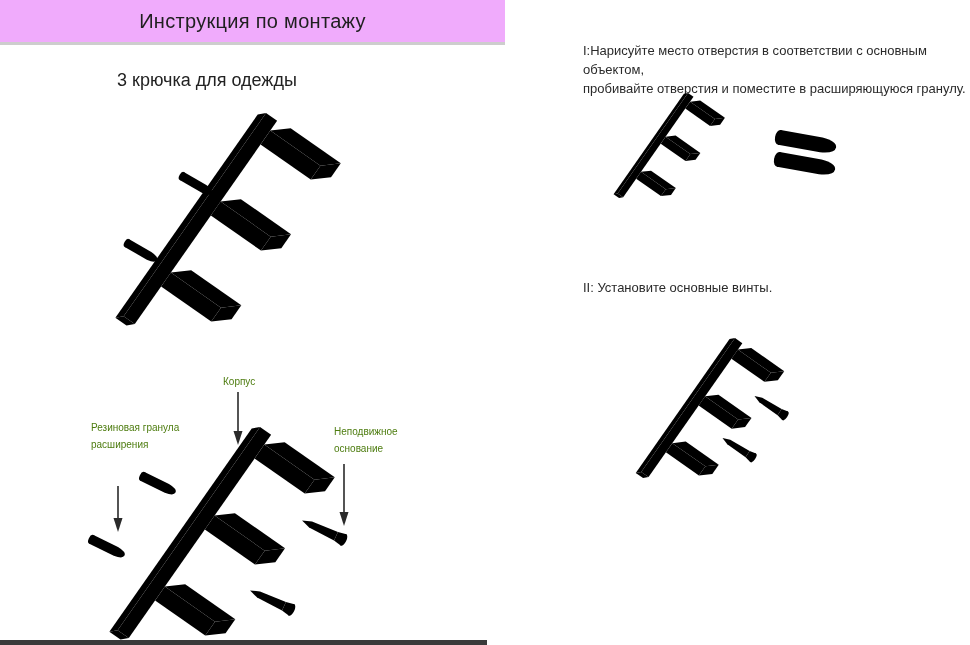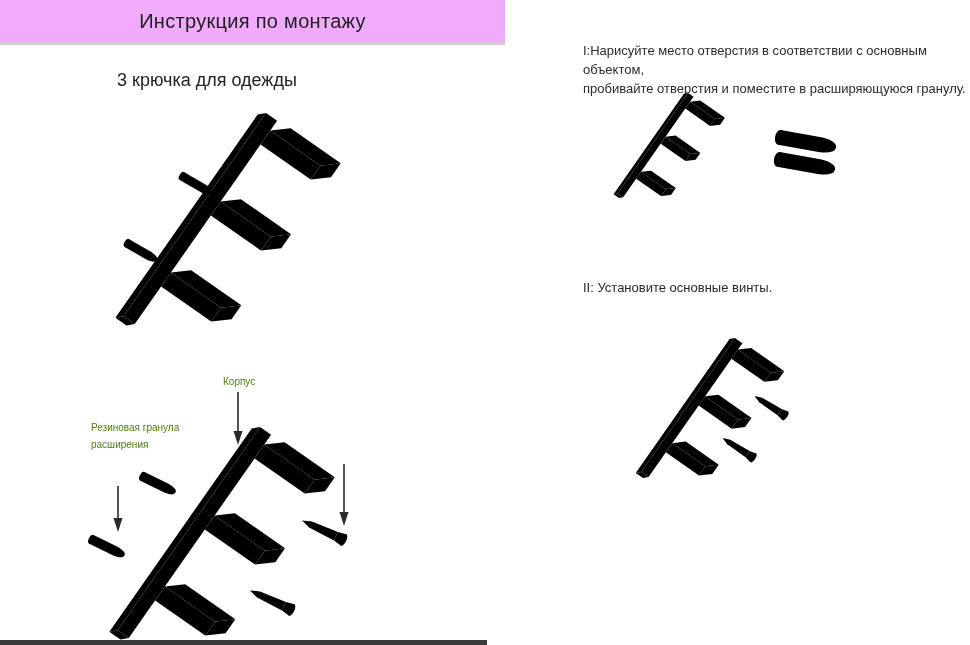--- a/index.html
+++ b/index.html
@@ -106,20 +106,22 @@
       <polygon points="2.5,39 11.5,39 7,53"></polygon>
   </svg>
 
   <div class="part-label" id="label-granula">Резиновая гранула
 расширения</div>
   <svg class="arrow-svg" id="arrow-granula" width="14" height="48">
     <line x1="7" y1="0" x2="7" y2="34"></line>
       <polygon points="2.5,32 11.5,32 7,46"></polygon>
   </svg>
 
+  <div class="part-label" id="label-osnovanie">Неподвижное
+основание</div>
   <svg class="arrow-svg" id="arrow-osnovanie" width="14" height="64">
     <line x1="7" y1="0" x2="7" y2="50"></line>
       <polygon points="2.5,48 11.5,48 7,62"></polygon>
   </svg>
 
   <div class="step-text" id="step1">I:Нарисуйте место отверстия в соответствии с основным объектом,
 пробивайте отверстия и поместите в расширяющуюся гранулу.</div>
 
   <svg id="diagC" class="diagram" width="285" height="140">
     <use href="#rail3" transform="translate(88,5) scale(0.42)"></use>

